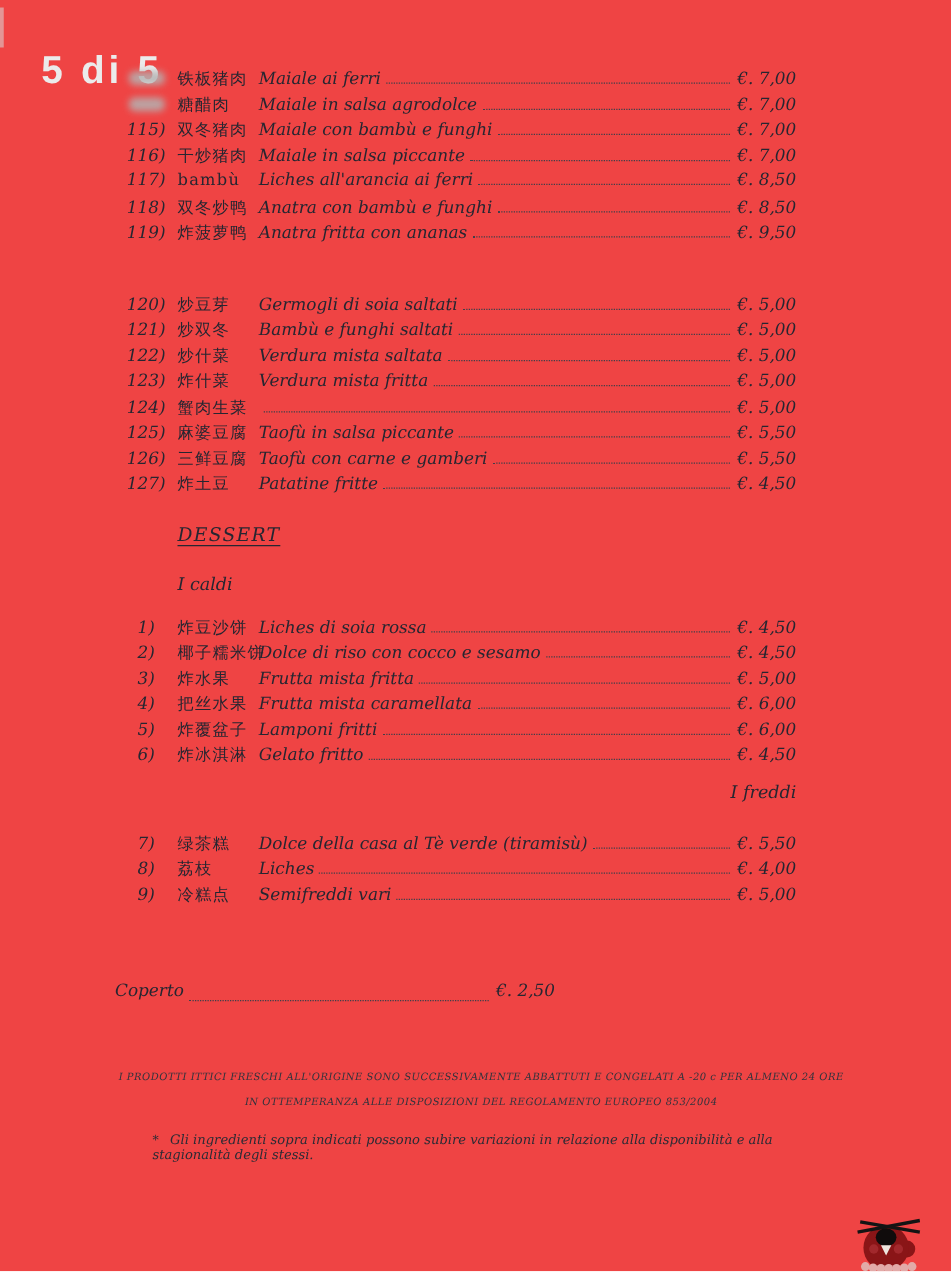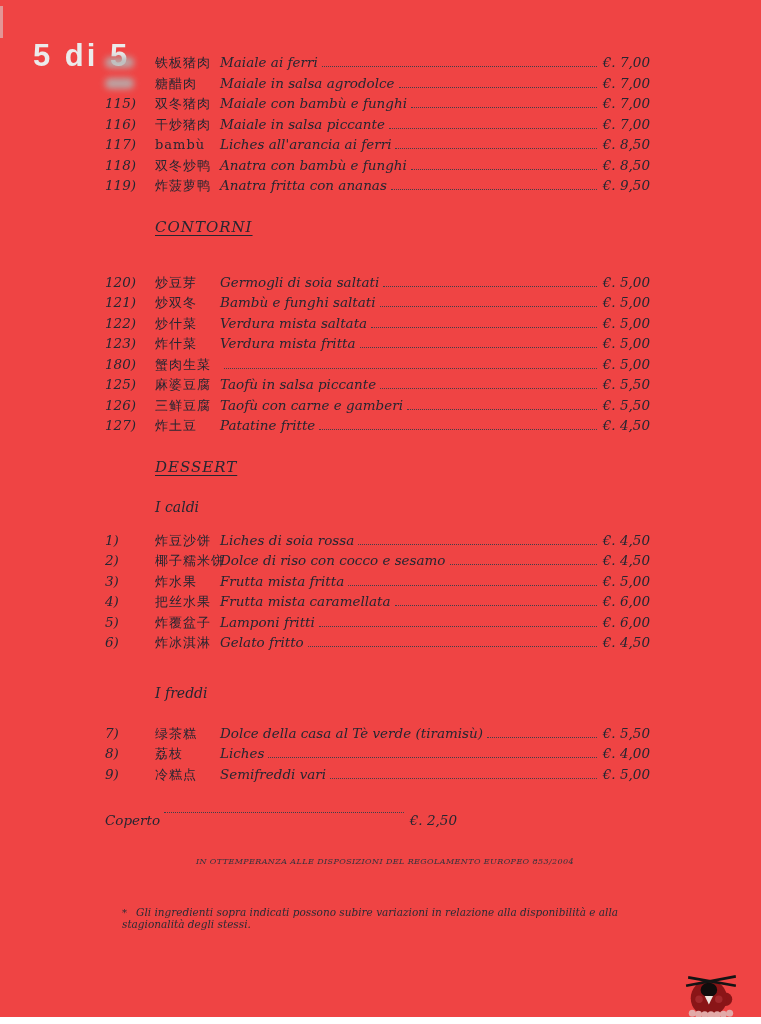--- a/index.html
+++ b/index.html
@@ -17,28 +17,28 @@
     position: absolute; left: 0; top: 6px; width: 3px; height: 32px;
     background: #d9d9d9; opacity: .55;
   }
   .watermark {
     position: absolute; left: 33px; top: 38px;
     font-family: "Liberation Sans", sans-serif;
     font-weight: bold; font-size: 31px; letter-spacing: 3px;
     color: #ebebeb; user-select: none;
   }
   .menu {
-    position: absolute; left: 105px; top: 54px; width: 545px;
+    position: absolute; left: 92px; top: 54px; width: 545px;
   }
   .row {
     display: flex; align-items: baseline;
     height: 20.5px; font-style: italic; font-size: 13.5px;
     white-space: nowrap;
   }
-  .num  { flex: none; width: 50px; }
+  .num  { flex: none; width: 50px; text-align: center; }
   .zh   { flex: none; width: 65px; font-style: normal; font-size: 13px;
           font-family: "DejaVu Serif", serif; letter-spacing: 1px; }
   .desc { flex: none; }
   .leader {
     flex: 1 1 auto; height: 0;
     border-bottom: 1.4px dotted #3f3f49;
     margin: 0 3px 0 4px; min-width: 8px;
   }
   .price { flex: none; min-width: 50px; text-align: right; }
   .blur-blob {
@@ -50,26 +50,26 @@
   .section-header {
     font-style: italic; font-size: 15px; letter-spacing: 1px;
     text-decoration: underline; text-underline-offset: 3px;
     line-height: 20px; margin: 19px 0 0 50px;
   }
   .group { margin-top: 37px; }
   .subsection-label {
     font-style: italic; font-size: 14px; line-height: 20px;
     margin: 20px 0 0 50px;
   }
-  .subsection-label.second { margin-top: 28px; }
+  .subsection-label.second { margin-top: 8px; text-align: right; }
   .group.after-label { margin-top: 15px; }
   .group.freddi-items { margin-top: 22px; }
   .coperto-row {
-    margin-top: 26px; width: 352px;
-    display: flex; align-items: flex-start;
+    margin-top: 58px; width: 352px;
+    display: flex; align-items: flex-end;
     font-style: italic; font-size: 13.5px;
   }
   .footer-notice {
     position: absolute; left: 40px; top: 852px; width: 690px;
     text-align: center; font-style: italic; font-size: 8px;
     letter-spacing: .4px; line-height: 20px; color: #33333d;
   }
   .ingredients-note {
     position: absolute; left: 122px; top: 906px; width: 560px;
     font-style: italic; font-size: 10.5px; color: #2b2b35;
@@ -134,21 +134,20 @@
             <span class="price">€. 8,50</span>
           </div>
           <div class="row">
             <span class="num">119)</span>
             <span class="zh">炸菠萝鸭</span>
             <span class="desc">Anatra fritta con ananas</span>
             <span class="leader"></span>
             <span class="price">€. 9,50</span>
           </div>
         </div>
-        <div class="section-header">CONTORNI</div>
         <div class="group">
           <div class="row">
             <span class="num">120)</span>
             <span class="zh">炒豆芽</span>
             <span class="desc">Germogli di soia saltati</span>
             <span class="leader"></span>
             <span class="price">€. 5,00</span>
           </div>
           <div class="row">
             <span class="num">121)</span>
@@ -165,21 +164,21 @@
             <span class="price">€. 5,00</span>
           </div>
           <div class="row">
             <span class="num">123)</span>
             <span class="zh">炸什菜</span>
             <span class="desc">Verdura mista fritta</span>
             <span class="leader"></span>
             <span class="price">€. 5,00</span>
           </div>
           <div class="row">
-            <span class="num">180)</span>
+            <span class="num">124)</span>
             <span class="zh">蟹肉生菜</span>
             <span class="leader"></span>
             <span class="price">€. 5,00</span>
           </div>
           <div class="row">
             <span class="num">125)</span>
             <span class="zh">麻婆豆腐</span>
             <span class="desc">Taofù in salsa piccante</span>
             <span class="leader"></span>
             <span class="price">€. 5,50</span>
@@ -272,20 +271,21 @@
       </div>
 
     <div class="coperto-row">
       <span class="desc">Coperto</span>
       <span class="leader"></span>
       <span class="price">€. 2,50</span>
     </div>
   </div>
 
   <div class="footer-notice">
+    <div>I PRODOTTI ITTICI FRESCHI ALL'ORIGINE SONO SUCCESSIVAMENTE ABBATTUTI E CONGELATI A -20 c PER ALMENO 24 ORE</div>
     <div>IN OTTEMPERANZA ALLE DISPOSIZIONI DEL REGOLAMENTO EUROPEO 853/2004</div>
   </div>
 
   <div class="ingredients-note">
     <span class="marker">*</span><span>Gli ingredienti sopra indicati possono subire variazioni in relazione alla disponibilità e alla stagionalità degli stessi.</span>
   </div>
 
   <svg class="logo" viewBox="0 0 54 54" xmlns="http://www.w3.org/2000/svg">
     <circle cx="40" cy="33" r="6.5" fill="#8a1517"></circle>
     <circle cx="24" cy="32" r="17.5" fill="#8a1517"></circle>

